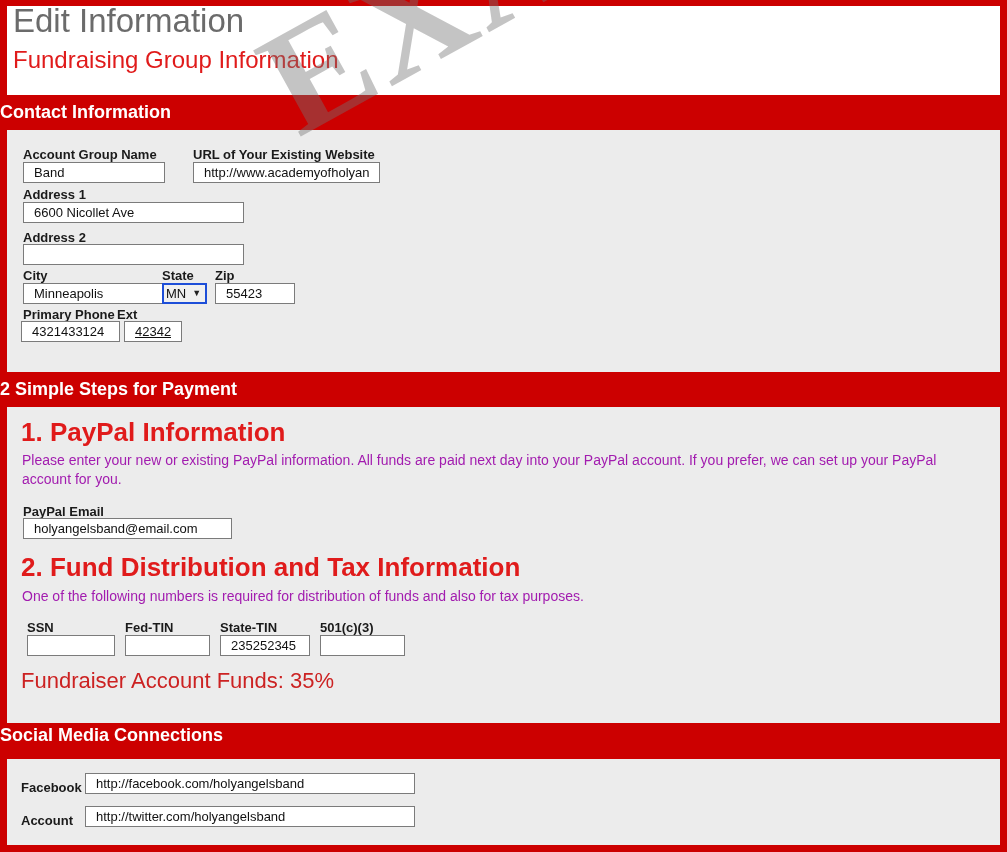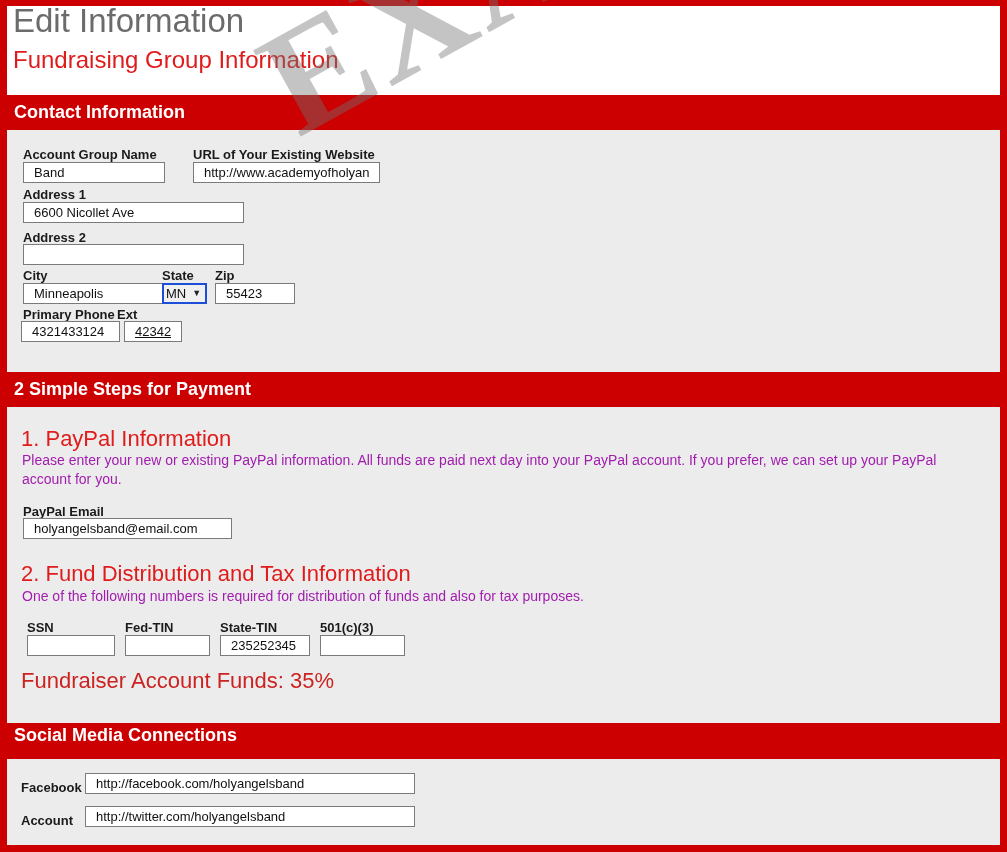--- a/index.html
+++ b/index.html
@@ -53,21 +53,20 @@
   
   .section-bar {
     position: absolute;
     left: 0;
     width: 1007px;
     background: #cc0000;
     color: #ffffff;
     font-size: 18px;
     font-weight: bold;
     box-sizing: border-box;
-    padding-left: 14px;
     display: flex;
     align-items: center;
   }
   #bar-contact { top: 95px;  height: 35px; }
   #bar-payment { top: 372px; height: 35px; }
   #bar-social  { top: 723px; height: 24px; }
 
   
   .panel {
     position: absolute;
@@ -118,25 +117,24 @@
   }
   .caret {
     font-size: 9px;
     color: #222222;
     line-height: 1;
   }
 
   
   .step-head {
     position: absolute;
-    font-size: 22px;
+    font-size: 26px;
     color: #e01b1b;
-    font-weight: 400;
-    white-space: nowrap;
-    margin-top: 9px;
+    font-weight: 700;
+    white-space: nowrap;
   }
   .step-para {
     position: absolute;
     font-size: 14px;
     color: #a21caf;
     line-height: 19px;
   }
   .funds-line {
     position: absolute;
     font-size: 22px;

